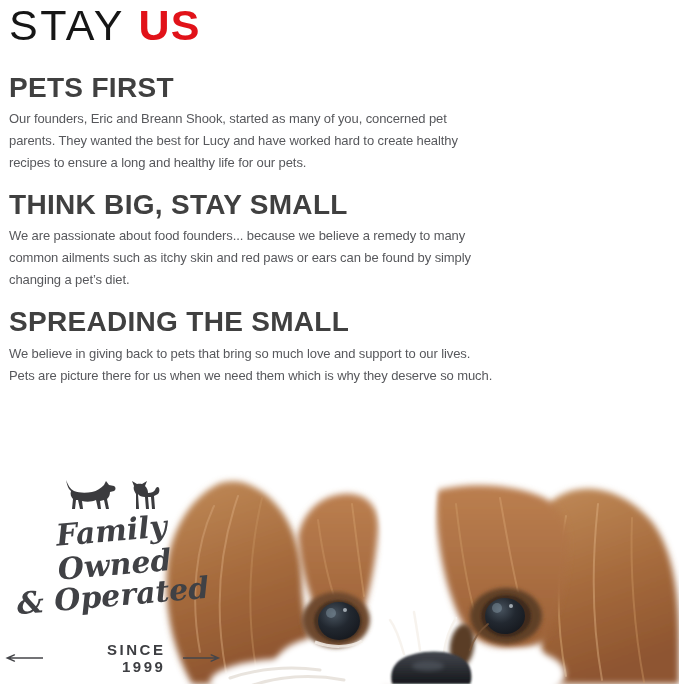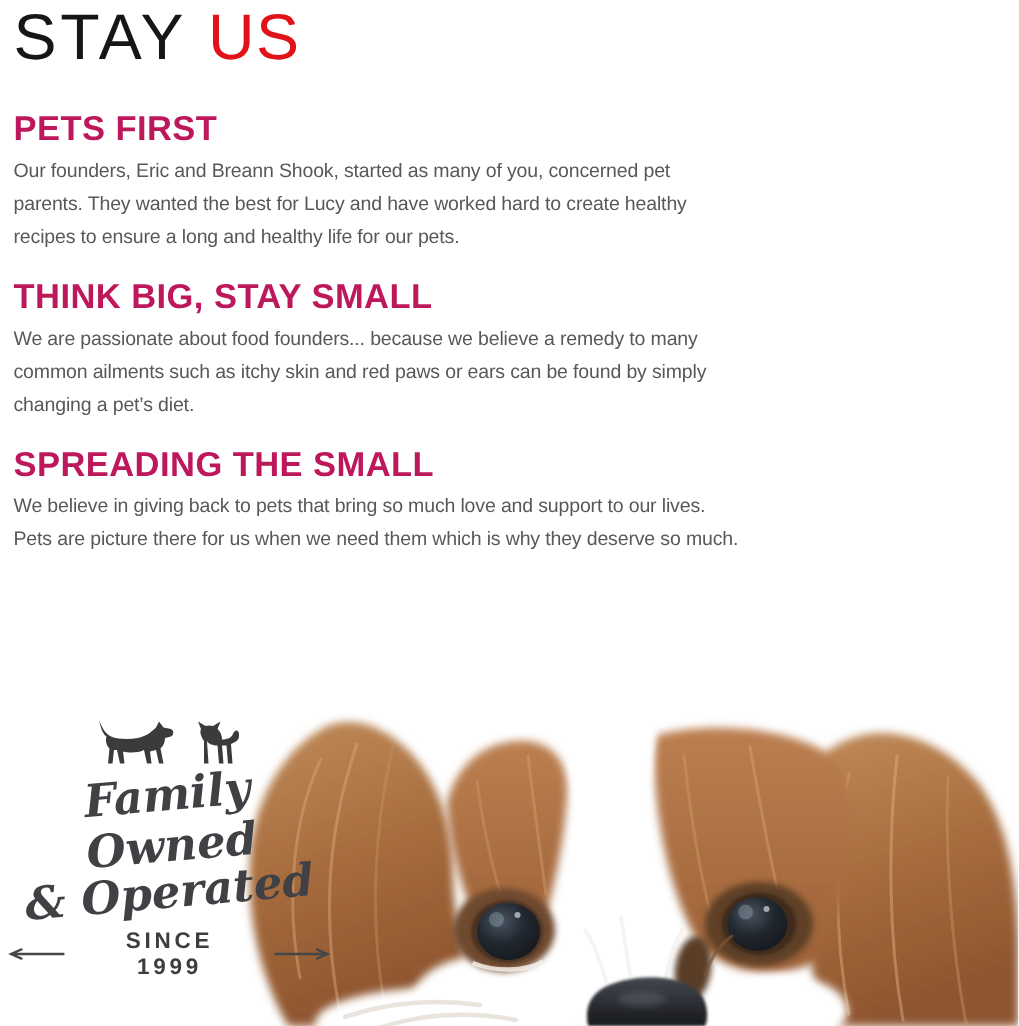--- a/index.html
+++ b/index.html
@@ -10,25 +10,25 @@
     background: #ffffff;
     font-family: "Liberation Sans", sans-serif;
   }
   .content { position: absolute; left: 9px; top: 4px; width: 668px; z-index: 2; }
   h1 {
     margin: 0 0 26px 0;
     font-size: 43px; line-height: 1.0;
     font-weight: 300; color: #161616;
     letter-spacing: 2.5px;
   }
-  h1 .accent { font-weight: 400; color: #e11219; letter-spacing: 1px; }
+  h1 .accent { font-weight: 700; color: #e11219; letter-spacing: 1px; }
   .sec h2 {
     margin: 16px 0 5px 0;
-    font-size: 23px; line-height: 1.08;
-    font-weight: 700; color: #be185d;
+    font-size: 28px; line-height: 1.08;
+    font-weight: 700; color: #404040;
     letter-spacing: 0.3px;
   }
   .sec:first-of-type h2 { margin-top: 0; }
   .sec p {
     margin: 0;
     font-size: 13px; line-height: 22px;
     color: #57585c; letter-spacing: -0.1px;
     white-space: pre-line;
   }
   
@@ -37,21 +37,21 @@
     text-align: center; z-index: 3; color: #3f4044;
   }
   .badge .pets-icons { display: block; margin: 0 auto 2px auto; }
   .badge .script {
     font-family: "DejaVu Serif", serif; font-style: italic;
     font-size: 30px; line-height: 1.12; font-weight: 600;
     transform: rotate(-5deg); color: #404145;
   }
   .badge .script.l2 { margin-top: -2px; }
   .since-row {
-    margin-top: 6px; display: flex; align-items: center; justify-content: center; gap: 18px;
+    margin-top: 28px; display: flex; align-items: center; justify-content: center; gap: 18px; text-align: right;
   }
   .since-row .since-label {
     font-size: 15px; font-weight: 700; letter-spacing: 2.5px; color: #3d3e42;
   }
   
   .puppy { position: absolute; left: 0; top: 440px; z-index: 1; }
 </style>
 </head>
 <body>
 

